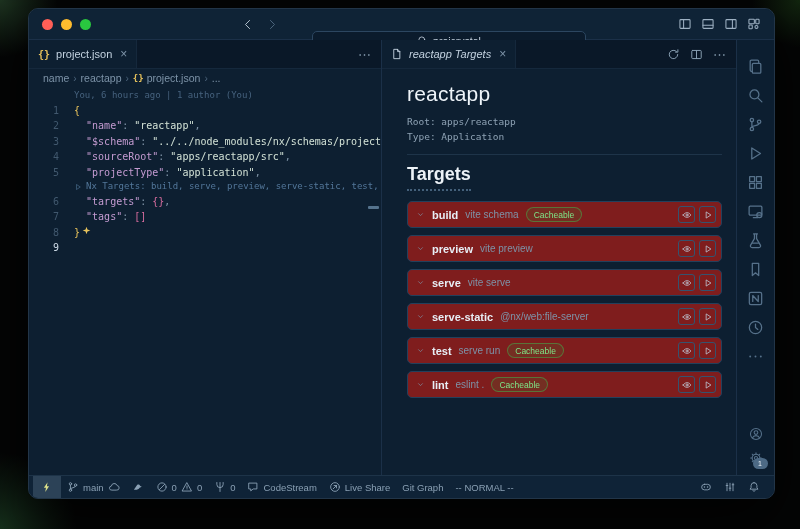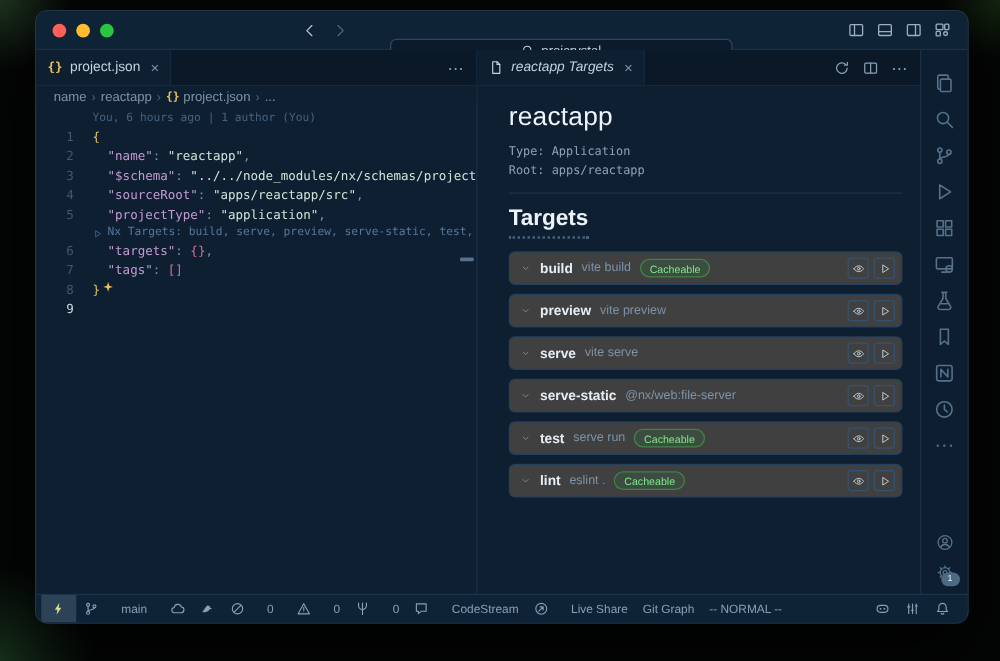--- a/index.html
+++ b/index.html
@@ -70,21 +70,21 @@
   .dtitle{font-size:21px;font-weight:500;color:#eef4f9;letter-spacing:.2px;margin:0;}
   .graphbtn{display:inline-flex;align-items:center;gap:6px;height:21px;padding:0 9px;margin-top:2px;
     background:rgba(255,255,255,0.02);border:1px solid #46617c;border-radius:4px;
     color:#dfe9f1;font-size:10.5px;font-family:inherit;}
   .meta{margin-top:9px;font-family:"DejaVu Sans Mono",monospace;font-size:9.5px;
     line-height:14.5px;color:#8fa3b5;}
   .hr{border-top:1px solid #1e3449;margin:10px 0 9px 0;}
   .theading{display:inline-block;font-size:18px;font-weight:bold;color:#ecf2f7;
     border-bottom:2px dotted #44607a;padding-bottom:4px;margin-bottom:10px;}
   .trow{display:flex;align-items:center;gap:7px;height:25px;margin-bottom:7px;
-    background:#404040;border:1px solid #23405c;border-radius:5px;padding:0 5px 0 8px;}
+    background:#7f1d1d;border:1px solid #23405c;border-radius:5px;padding:0 5px 0 8px;}
   .trow .chev{color:#7d93a8;font-size:9px;display:inline-flex;}
   .trow .tname{font-size:11px;font-weight:bold;color:#e7eef5;}
   .trow .tdetail{font-size:10px;color:#7d93a8;}
   .cbadge{font-size:8.5px;padding:1.5px 7px;border-radius:8px;color:#7ee787;
     border:1px solid rgba(63,185,80,.5);background:rgba(46,160,67,.13);}
   .rowbtns{margin-left:auto;display:flex;gap:4px;}
   .sqbtn{width:17px;height:17px;border:1px solid #35536f;border-radius:3px;background:transparent;
     color:#c2d2e0;display:inline-flex;align-items:center;justify-content:center;font-size:10px;padding:0;}
   
   .activitybar{width:37px;flex:0 0 37px;background:#0c1e30;border-left:1px solid #1b3048;
@@ -93,21 +93,21 @@
   .abspacer{flex:1;}
   .abbottom{display:flex;flex-direction:column;gap:10px;align-items:center;margin-bottom:4px;}
   .gearwrap{position:relative;}
   .badge{position:absolute;right:-5px;bottom:-4px;min-width:11px;height:11px;border-radius:6px;
     background:#4d6a85;color:#eef4f9;font-size:7px;display:flex;align-items:center;justify-content:center;
     padding:0 2px;}
   
   .statusbar{height:22px;flex:0 0 22px;background:#0f2337;border-top:1px solid #1d3348;
     display:flex;align-items:stretch;justify-content:space-between;font-size:9.5px;color:#8aa0b4;}
   .sbside{display:flex;align-items:stretch;}
-  .sbitem{display:flex;align-items:center;gap:18px;padding:0 6px;}
+  .sbitem{display:flex;align-items:center;gap:4px;padding:0 6px;}
   .sbitem.hl{background:#2c4257;color:#dce08a;padding:0 8px;margin-left:4px;}
   .sbside.right{padding-right:8px;}
   .icw{display:inline-flex;}
   .icw svg{width:1em;height:1em;display:block;}
   .em11{font-size:11px;} .em12{font-size:12px;} .em13{font-size:13px;} .em14{font-size:14px;}
 </style>
 </head>
 <body>
 
 <div class="window">
@@ -235,34 +235,34 @@
                 </svg>
               </span>
             <span>⋯</span>
           </div>
         </div>
         <div class="details">
           <div class="dhead">
             <h1 class="dtitle">reactapp</h1>
           </div>
           <div class="meta">
+            <div><span>Root:</span> <span>apps/reactapp</span></div>
             <div><span>Type:</span> <span>Application</span></div>
-            <div><span>Root:</span> <span>apps/reactapp</span></div>
           </div>
           <div class="hr"></div>
           <div><span class="theading">Targets</span></div>
           <div id="targets">
               <div class="trow">
                 <span class="icw chev">
                   <svg viewBox="0 0 16 16" fill="none" stroke="currentColor" stroke-width="1.2" stroke-linecap="round" stroke-linejoin="round">
                     <path d="M4.5 6.5L8 10l3.5-3.5"></path>
                   </svg>
                 </span>
                 <span class="tname">build</span>
-                <span class="tdetail">vite build</span>
+                <span class="tdetail">vite schema</span>
                 <span class="cbadge">Cacheable</span>
                 <span class="rowbtns">
                   <button class="sqbtn">
                     <span class="icw ">
                       <svg viewBox="0 0 16 16" fill="none" stroke="currentColor" stroke-width="1.2" stroke-linecap="round" stroke-linejoin="round">
                         <path d="M1.8 8s2.4-3.8 6.2-3.8S14.2 8 14.2 8s-2.4 3.8-6.2 3.8S1.8 8 1.8 8z"></path>
                         <circle cx="8" cy="8" r="1.7"></circle>
                       </svg>
                     </span>
                   </button>

